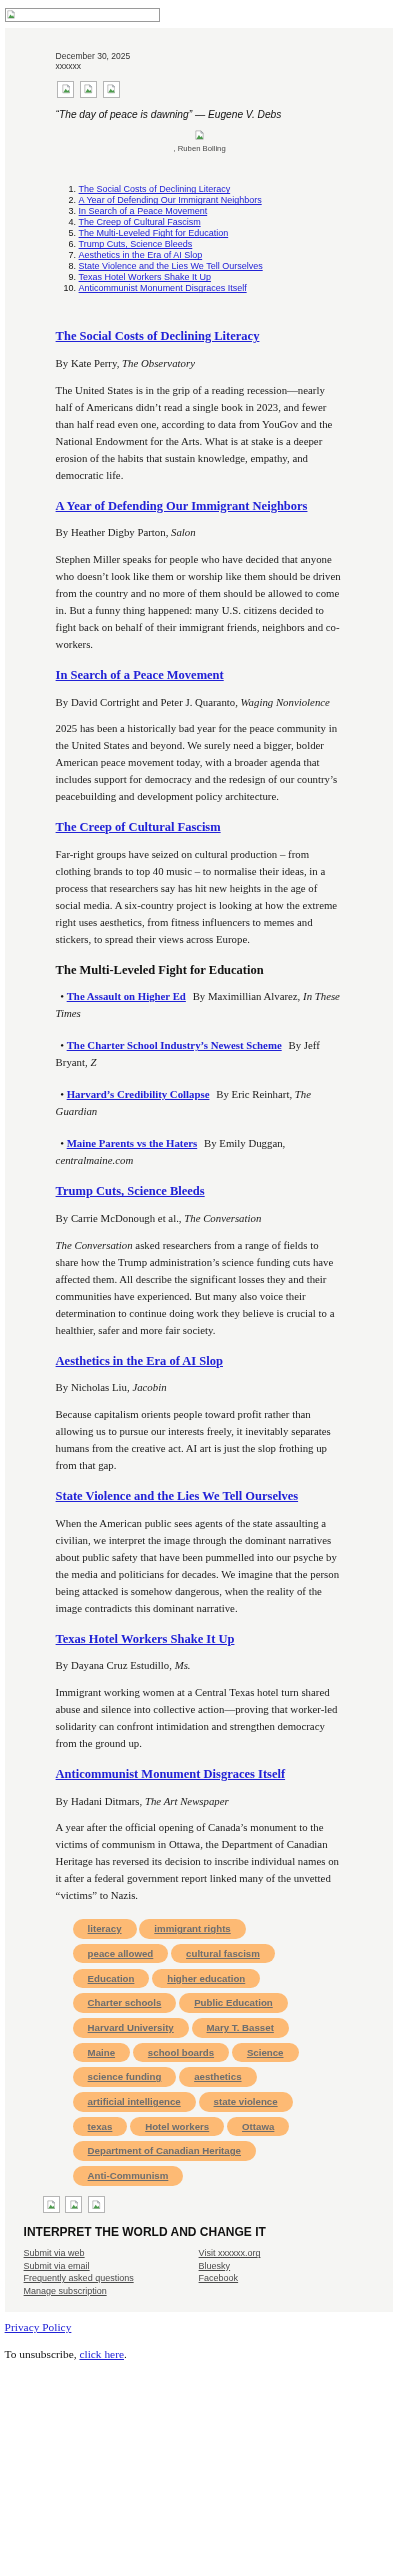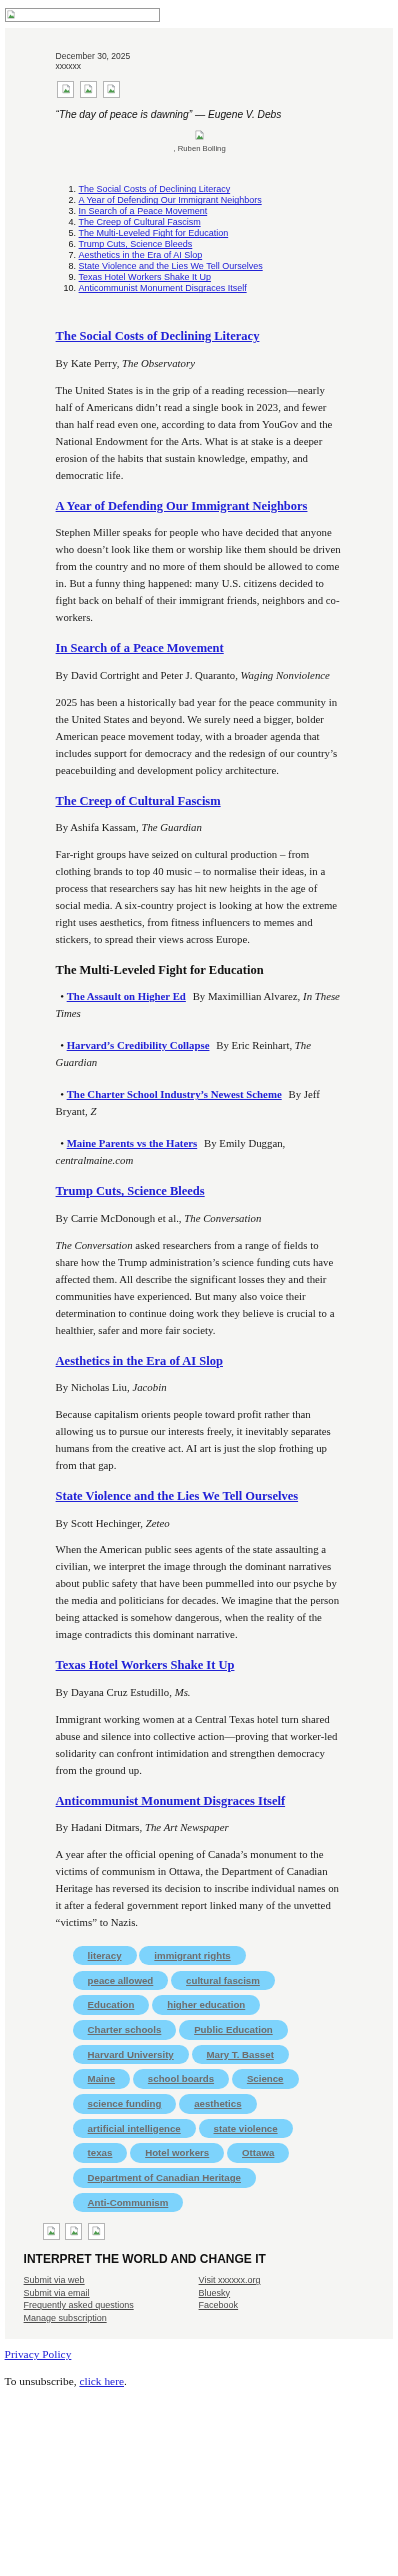--- a/index.html
+++ b/index.html
@@ -101,21 +101,21 @@
 
   .tags {
     margin: 6.8px 0 0 17px;
     width: 267px;
     display: flex;
     flex-wrap: wrap;
     gap: 5.1px 2.8px;
   }
   a.tag-pill {
     display: inline-block;
-    background: #7dd3fc;
+    background: #fdba74;
     border-radius: 10.2px;
     padding: 4px 15px 4.6px 15px;
     font-family: "Liberation Sans", sans-serif;
     font-weight: bold;
     font-size: 9.7px;
     color: #6e6e6e;
     text-decoration: underline;
   }
   .share-row.bottom { margin: 10.2px 0 0 -13px; }
 
@@ -225,46 +225,46 @@
     
     <div class="section">
       <h3 class="sec-title"><a href="#">The Social Costs of Declining Literacy</a></h3>
       <div class="byline"><span>By Kate Perry, </span><i class="src">The Observatory</i></div>
       <p class="body">The United States is in the grip of a reading recession—nearly half of Americans didn’t read a single book in 2023, and fewer than half read even one, according to data from YouGov and the National Endowment for the Arts. What is at stake is a deeper erosion of the habits that sustain knowledge, empathy, and democratic life.</p>
     </div>
 
     
     <div class="section">
       <h3 class="sec-title"><a href="#">A Year of Defending Our Immigrant Neighbors</a></h3>
+      <div class="byline"><span>By Heather Digby Parton, </span><i class="src">Salon</i></div>
       <p class="body">Stephen Miller speaks for people who have decided that anyone who doesn’t look like them or worship like them should be driven from the country and no more of them should be allowed to come in. But a funny thing happened: many U.S. citizens decided to fight back on behalf of their immigrant friends, neighbors and co-workers.</p>
     </div>
 
     
     <div class="section">
       <h3 class="sec-title"><a href="#">In Search of a Peace Movement</a></h3>
       <div class="byline"><span>By David Cortright and Peter J. Quaranto, </span><i class="src">Waging Nonviolence</i></div>
       <p class="body">2025 has been a historically bad year for the peace community in the United States and beyond. We surely need a bigger, bolder American peace movement today, with a broader agenda that includes support for democracy and the redesign of our country’s peacebuilding and development policy architecture.</p>
     </div>
 
     
     <div class="section">
       <h3 class="sec-title"><a href="#">The Creep of Cultural Fascism</a></h3>
-      <div class="byline"><span>By Ashifa Kassam, </span><i class="src">The Guardian</i></div>
       <p class="body">Far-right groups have seized on cultural production – from clothing brands to top 40 music – to normalise their ideas, in a process that researchers say has hit new heights in the age of social media. A six-country project is looking at how the extreme right uses aesthetics, from fitness influencers to memes and stickers, to spread their views across Europe.</p>
     </div>
 
     
     <div class="section">
       <h3 class="sec-title plain">The Multi-Leveled Fight for Education</h3>
 
       <p class="bullet-item"><span class="wrap-fix"><span class="bullet-glyph">•</span> <a href="#" class="bullet-link">The Assault on Higher Ed</a><span class="bullet-by">By Maximillian Alvarez, </span><i>In These Times</i></span></p>
 
+      <p class="bullet-item"><span class="wrap-fix"><span class="bullet-glyph">•</span> <a href="#" class="bullet-link">The Charter School Industry’s Newest Scheme</a><span class="bullet-by">By Jeff Bryant, </span><i>Z</i></span></p>
+
       <p class="bullet-item"><span class="wrap-fix"><span class="bullet-glyph">•</span> <a href="#" class="bullet-link">Harvard’s Credibility Collapse</a><span class="bullet-by">By Eric Reinhart, </span><i>The Guardian</i></span></p>
-
-      <p class="bullet-item"><span class="wrap-fix"><span class="bullet-glyph">•</span> <a href="#" class="bullet-link">The Charter School Industry’s Newest Scheme</a><span class="bullet-by">By Jeff Bryant, </span><i>Z</i></span></p>
 
       <p class="bullet-item"><span class="wrap-fix"><span class="bullet-glyph">•</span> <a href="#" class="bullet-link">Maine Parents vs the Haters</a><span class="bullet-by">By Emily Duggan, </span><i>centralmaine.com</i></span></p>
     </div>
 
     
     <div class="section">
       <h3 class="sec-title"><a href="#">Trump Cuts, Science Bleeds</a></h3>
       <div class="byline"><span>By Carrie McDonough et al., </span><i class="src">The Conversation</i></div>
       <p class="body"><i>The Conversation</i><span> asked researchers from a range of fields to share how the Trump administration’s science funding cuts have affected them. All describe the significant losses they and their communities have experienced. But many also voice their determination to continue doing work they believe is crucial to a healthier, safer and more fair society.</span></p>
     </div>
@@ -272,21 +272,20 @@
     
     <div class="section">
       <h3 class="sec-title"><a href="#">Aesthetics in the Era of AI Slop</a></h3>
       <div class="byline"><span>By Nicholas Liu, </span><i class="src">Jacobin</i></div>
       <p class="body">Because capitalism orients people toward profit rather than allowing us to pursue our interests freely, it inevitably separates humans from the creative act. AI art is just the slop frothing up from that gap.</p>
     </div>
 
     
     <div class="section">
       <h3 class="sec-title"><a href="#">State Violence and the Lies We Tell Ourselves</a></h3>
-      <div class="byline"><span>By Scott Hechinger, </span><i class="src">Zeteo</i></div>
       <p class="body">When the American public sees agents of the state assaulting a civilian, we interpret the image through the dominant narratives about public safety that have been pummelled into our psyche by the media and politicians for decades. We imagine that the person being attacked is somehow dangerous, when the reality of the image contradicts this dominant narrative.</p>
     </div>
 
     
     <div class="section">
       <h3 class="sec-title"><a href="#">Texas Hotel Workers Shake It Up</a></h3>
       <div class="byline"><span>By Dayana Cruz Estudillo, </span><i class="src">Ms.</i></div>
       <p class="body">Immigrant working women at a Central Texas hotel turn shared abuse and silence into collective action—proving that worker-led solidarity can confront intimidation and strengthen democracy from the ground up.</p>
     </div>
 

